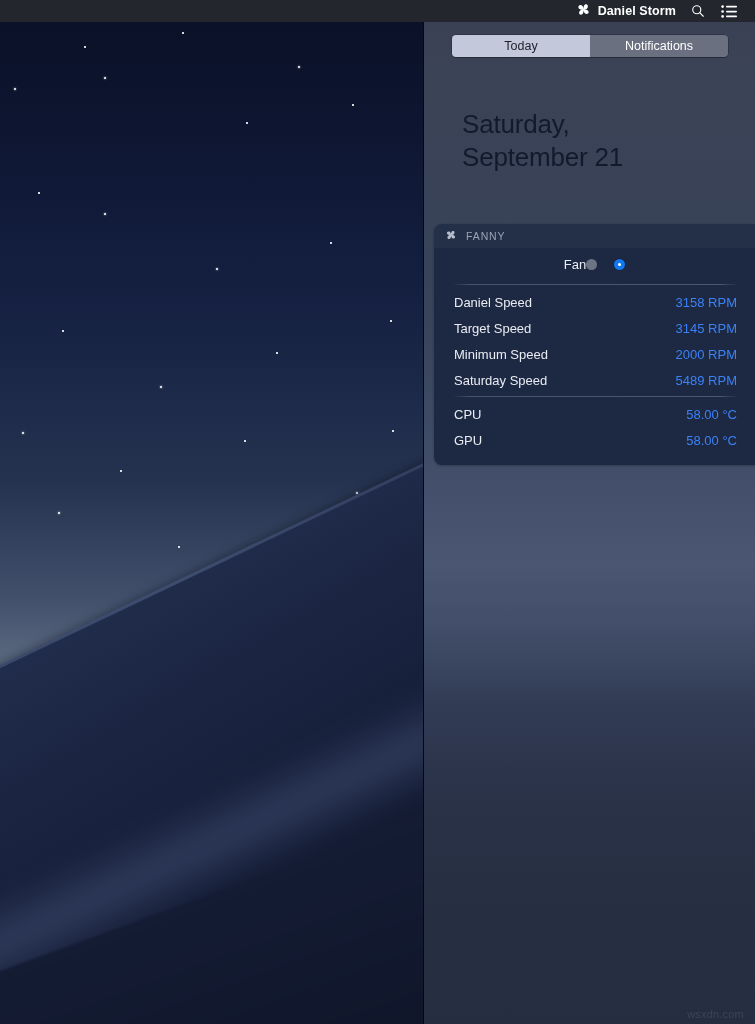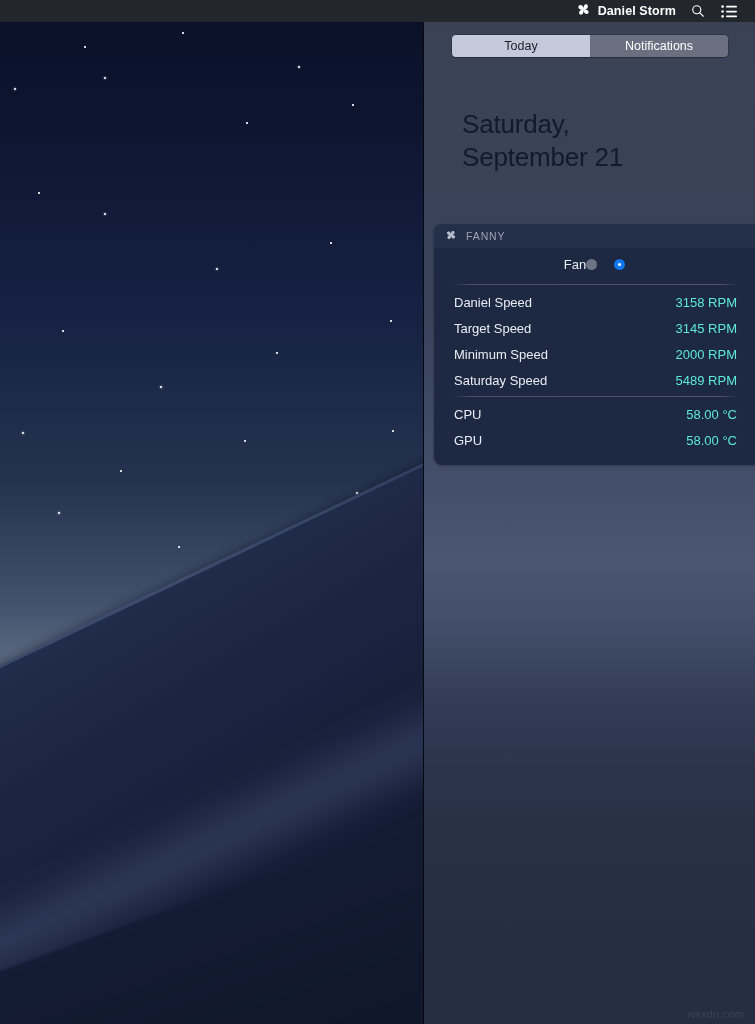--- a/index.html
+++ b/index.html
@@ -159,21 +159,21 @@
     color:#9aa3b5;
   }
   .w-body { padding:0 19px 0 20px; }
 
   .row {
     display:flex; align-items:center; justify-content:space-between;
     height:26px;
   }
   .row.fanrow { height:33px;justify-content:center; }
   .row .lbl { font-size:13px; color:#e9ecf3; }
-  .row .val { font-size:13px; color:#5eead4; font-weight:500; }
+  .row .val { font-size:13px; color:#3b82f6; font-weight:500; }
 
   .radios { display:flex; align-items:center; gap:17px; padding-right:2px; }
   .radio {
     width:11px; height:11px; border-radius:50%;
     background:#6d7585;
     display:flex; align-items:center; justify-content:center;
   }
   .radio.on { background:#1278f0; box-shadow:0 0 0 .5px rgba(0,0,0,.25); }
   .radio.on::after {
     content:""; width:3.5px; height:3.5px; border-radius:50%; background:#fff;

